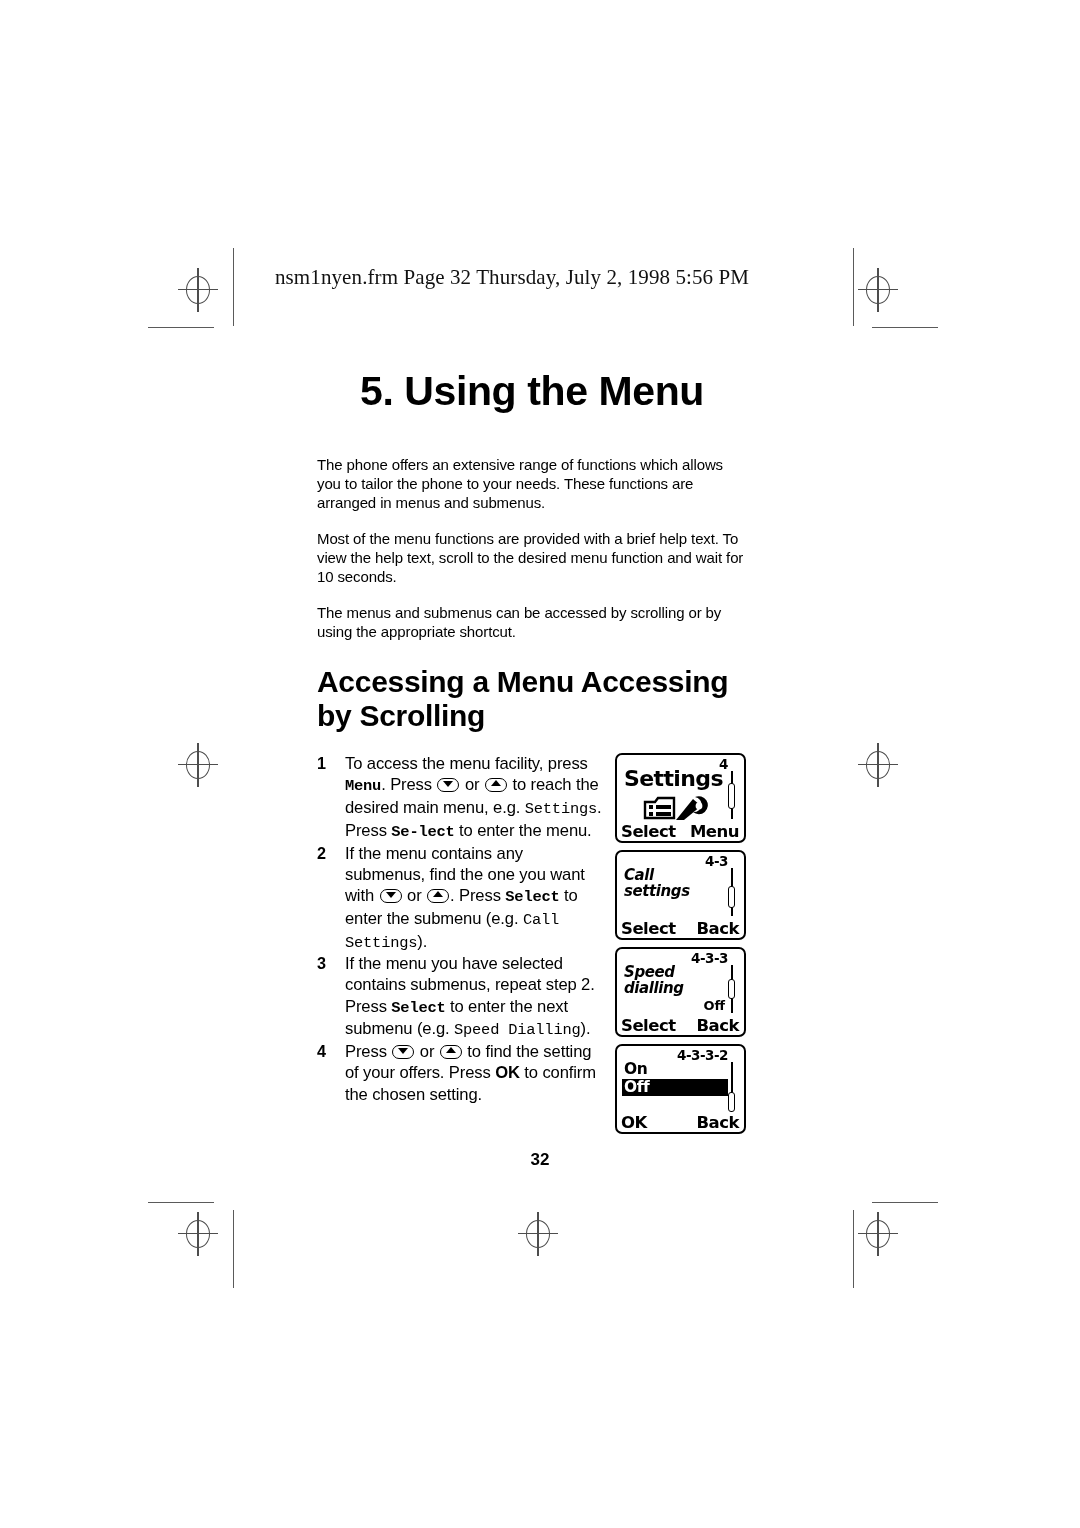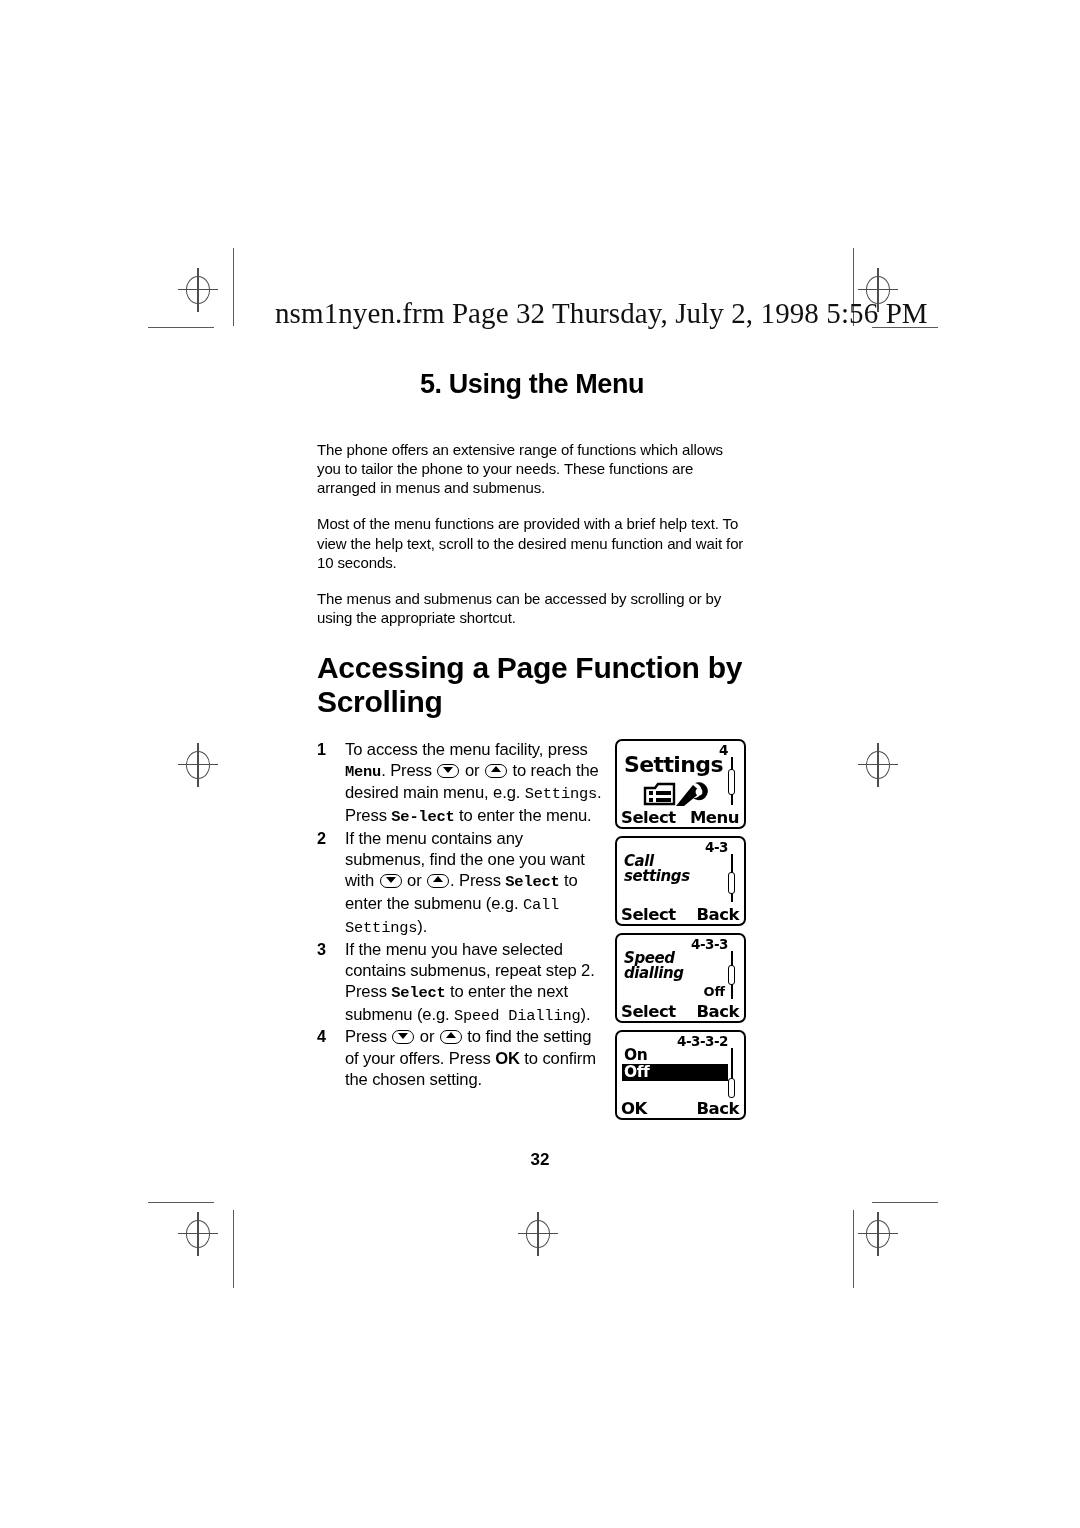--- a/index.html
+++ b/index.html
@@ -53,38 +53,37 @@
     height: 1.4px;
     background: #5a5a5a;
   }
 
   
   .frm-header {
     position: absolute;
     left: 275px;
     top: 265px;
     font-family: "Liberation Serif", serif;
-    font-size: 29px;
+    font-size: 21px;
     letter-spacing: 0.1px;
     white-space: nowrap;
     color: #111;
-    margin-top: 32px;
   }
 
   
   .content {
     position: absolute;
     left: 317px;
     top: 370px;
     width: 430px;
   }
 
   h1.chapter-title {
     margin: 0;
-    font-size: 27px;
+    font-size: 41px;
     font-weight: bold;
     text-align: center;
     letter-spacing: -0.4px;
     line-height: 1.05;
   }
 
   .intro {
     margin: 0;
     padding-top: 42px;
   }
@@ -350,21 +349,21 @@
 <div class="content">
 
   <h1 class="chapter-title">5. Using the Menu</h1>
 
   <div class="intro">
     <p class="para">The phone offers an extensive range of functions which allows you to tailor the phone to your needs. These functions are arranged in menus and submenus.</p>
     <p class="para">Most of the menu functions are provided with a brief help text. To view the help text, scroll to the desired menu function and wait for 10 seconds.</p>
     <p class="para">The menus and submenus can be accessed by scrolling or by using the appropriate shortcut.</p>
   </div>
 
-  <h2 class="section-title">Accessing a Page Function by Scrolling</h2>
+  <h2 class="section-title">Accessing a Menu Accessing by Scrolling</h2>
 
   <div class="steps-area">
     <ol class="steps" id="steps-list">
         <li><span class="num">1</span><span>To access the menu facility, press </span><span class="mono-b">Menu</span><span>. Press </span><span class="keyicon down"></span><span> or </span><span class="keyicon up"></span><span> to reach the desired main menu, e.g. </span><span class="mono">Settings</span><span>. Press </span><span class="mono-b">Se-</span><span class="mono-b">lect</span><span> to enter the menu.</span></li>
         <li><span class="num">2</span><span>If the menu contains any submenus, find the one you want with </span><span class="keyicon down"></span><span> or </span><span class="keyicon up"></span><span>. Press </span><span class="mono-b">Select</span><span> to enter the submenu (e.g. </span><span class="mono">Call Settings</span><span>).</span></li>
         <li><span class="num">3</span><span>If the menu you have selected contains submenus, repeat step 2. Press </span><span class="mono-b">Select</span><span> to enter the next submenu (e.g. </span><span class="mono">Speed Dialling</span><span>).</span></li>
         <li><span class="num">4</span><span>Press </span><span class="keyicon down"></span><span> or </span><span class="keyicon up"></span><span> to find the setting of your offers. Press </span><span class="sans-b">OK</span><span> to confirm the chosen setting.</span></li>
       </ol>
     <div class="screens" id="screens-col">
         <div class="screen">

